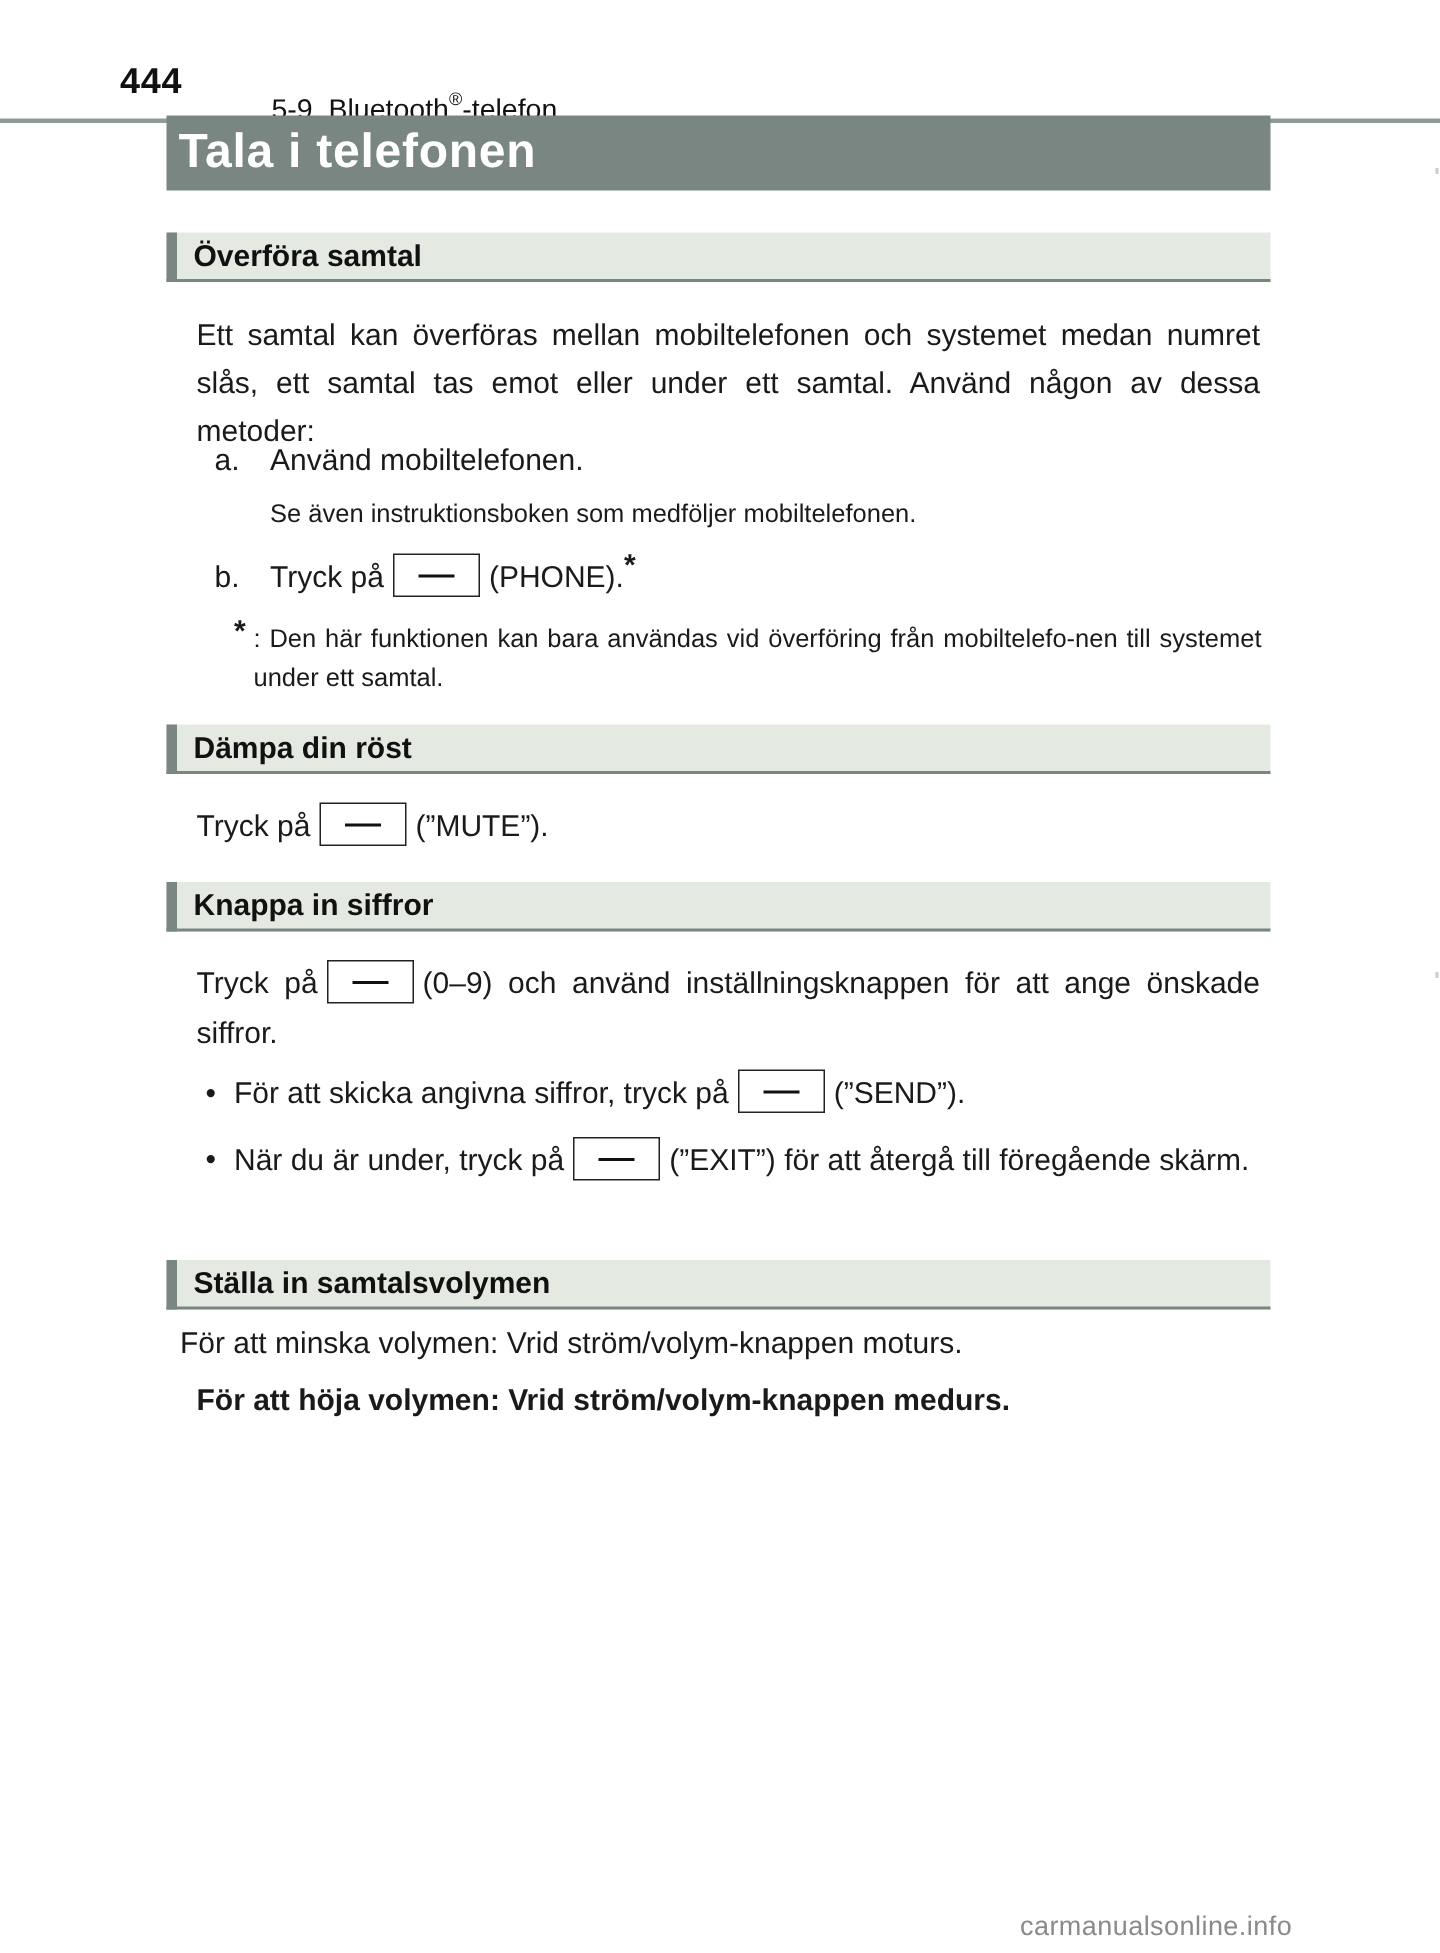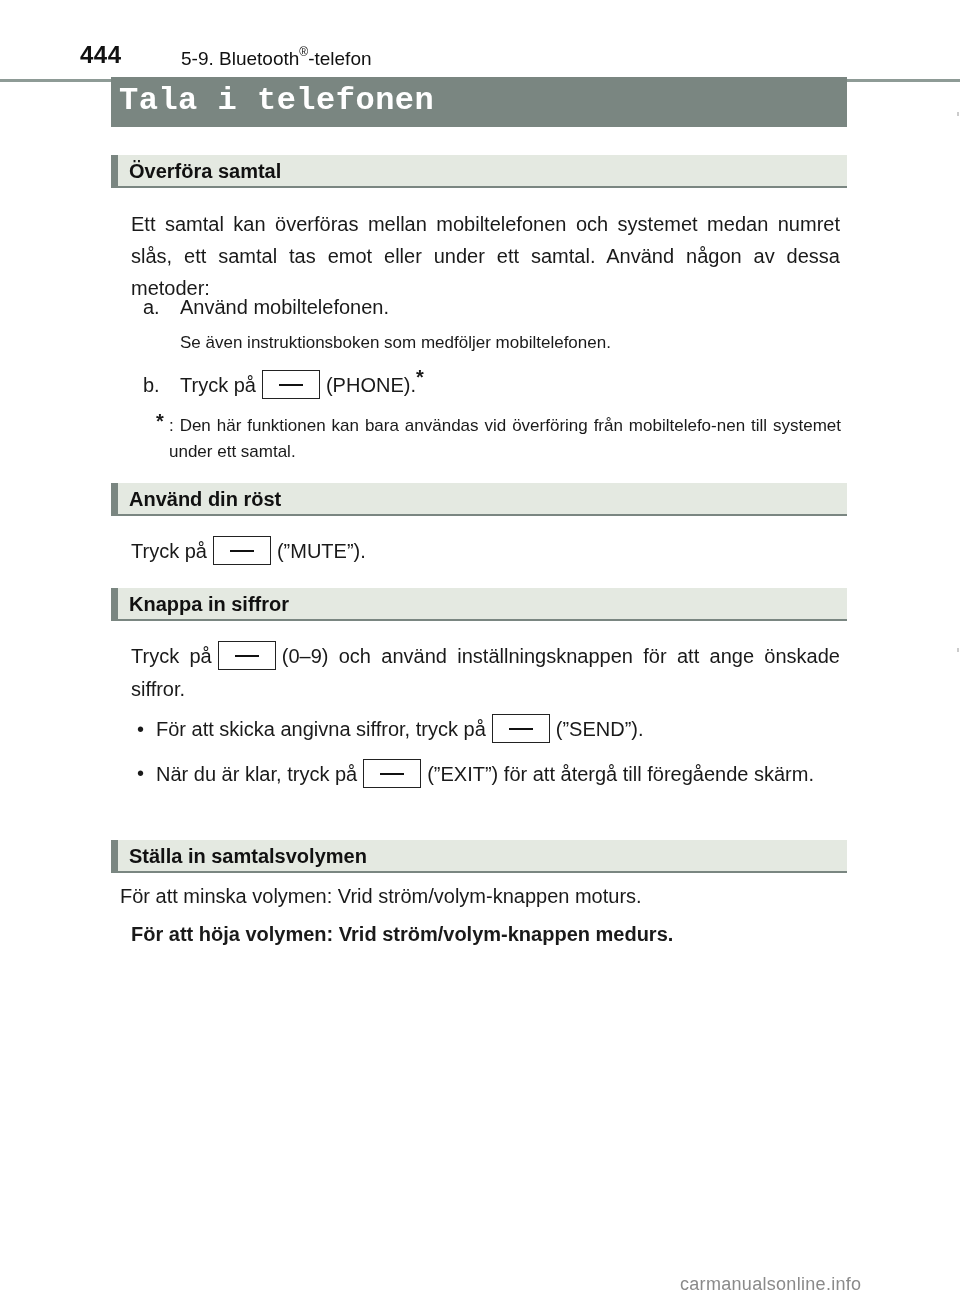--- a/index.html
+++ b/index.html
@@ -6,33 +6,33 @@
     body {
       width: 960px; height: 1302px; position: relative; overflow: hidden;
       font-family: "Liberation Sans", sans-serif; color: #1a1a1a;
     }
     .page-header { position: absolute; left: 0; top: 0; width: 960px; height: 62px; margin-top: 21px; }
     .page-number {
       position: absolute; left: 80px; top: 20px; font-size: 24px; font-weight: bold;
       letter-spacing: 0.5px; color: #111;
     }
     .chapter {
-      position: absolute; left: 181px; top: 26px; font-size: 19px; color: #111;
+      position: absolute; left: 181px; top: 40px; font-size: 19px; color: #111;
     }
     .chapter sup { font-size: 12px; position: relative; top: -2px; }
     .header-rule {
       position: absolute; left: 0; top: 58px; width: 960px; height: 3px; background: #8e9b96;
     }
     .title-bar {
       position: absolute; left: 111px; top: 77px; width: 736px; height: 50px;
       background: #7a8681;
     }
     .title-text {
       position: absolute; left: 8px; top: 5px; font-size: 32px; font-weight: bold;
-      color: #ffffff; letter-spacing: 0.5px; font-family: Liberation Mono, monospace;
+      color: #ffffff; letter-spacing: 0.5px;
     }
     .sub-bar {
       position: absolute; left: 111px; width: 736px; height: 33px;
       background: #e4e9e1; border-left: 7px solid #7a8681; border-bottom: 2px solid #7a8681;
       box-sizing: border-box;
       text-align: right;
     }
     .sub-text {
       position: absolute; left: 11px; top: 5px; font-size: 20px; font-weight: bold; color: #111;
     }
@@ -82,34 +82,34 @@
 <div class="para" style="left:180px; top:369px;"><span>Tryck på</span><span class="btn"></span><span>(PHONE).</span><span class="star">*</span></div>
 
 <div class="para small" style="left:156px; top:412px; width:690px;">
   <span class="star" style="font-size:20px; top:-4px;">*</span>
 </div>
 <div class="para small justify" style="left:169px; top:413px; width:672px; text-indent:0;">
   <span>: Den här funktionen kan bara användas vid överföring från mobiltelefo-nen till systemet under ett samtal.</span>
 </div>
 
 <div class="sub-bar" style="top:483px;">
-  <span class="sub-text">Använd din röst</span>
+  <span class="sub-text">Dämpa din röst</span>
 </div>
 <div class="para" style="left:131px; top:535px;"><span>Tryck på</span><span class="btn"></span><span>(”MUTE”).</span></div>
 
 <div class="sub-bar" style="top:588px;">
   <span class="sub-text">Knappa in siffror</span>
 </div>
 <div class="para justify" style="left:131px; top:640px; width:709px; line-height:33px;"><span>Tryck på</span><span class="btn"></span><span>(0–9) och använd inställningsknappen för att ange önskade siffror.</span></div>
 
 <div class="para" style="left:137px; top:713px;">•</div>
 <div class="para" style="left:156px; top:713px;"><span>För att skicka angivna siffror, tryck på</span><span class="btn"></span><span>(”SEND”).</span></div>
 
 <div class="para" style="left:137px; top:757px;">•</div>
-<div class="para" style="left:156px; top:757px; width:686px; line-height:34px;"><span>När du är klar, tryck på</span><span class="btn"></span><span>(”EXIT”) för att återgå till föregående skärm.</span></div>
+<div class="para" style="left:156px; top:757px; width:686px; line-height:34px;"><span>När du är under, tryck på</span><span class="btn"></span><span>(”EXIT”) för att återgå till föregående skärm.</span></div>
 
 <div class="sub-bar" style="top:840px;">
   <span class="sub-text">Ställa in samtalsvolymen</span>
 </div>
 <div class="para" style="left:120px; top:880px;">För att minska volymen: Vrid ström/volym-knappen moturs.</div>
 <div class="para" style="left:131px; top:918px;font-weight:bold;">För att höja volymen: Vrid ström/volym-knappen medurs.</div>
 
 <div class="edge-mark" style="top:112px;"></div>
 <div class="edge-mark" style="top:648px;"></div>
 

